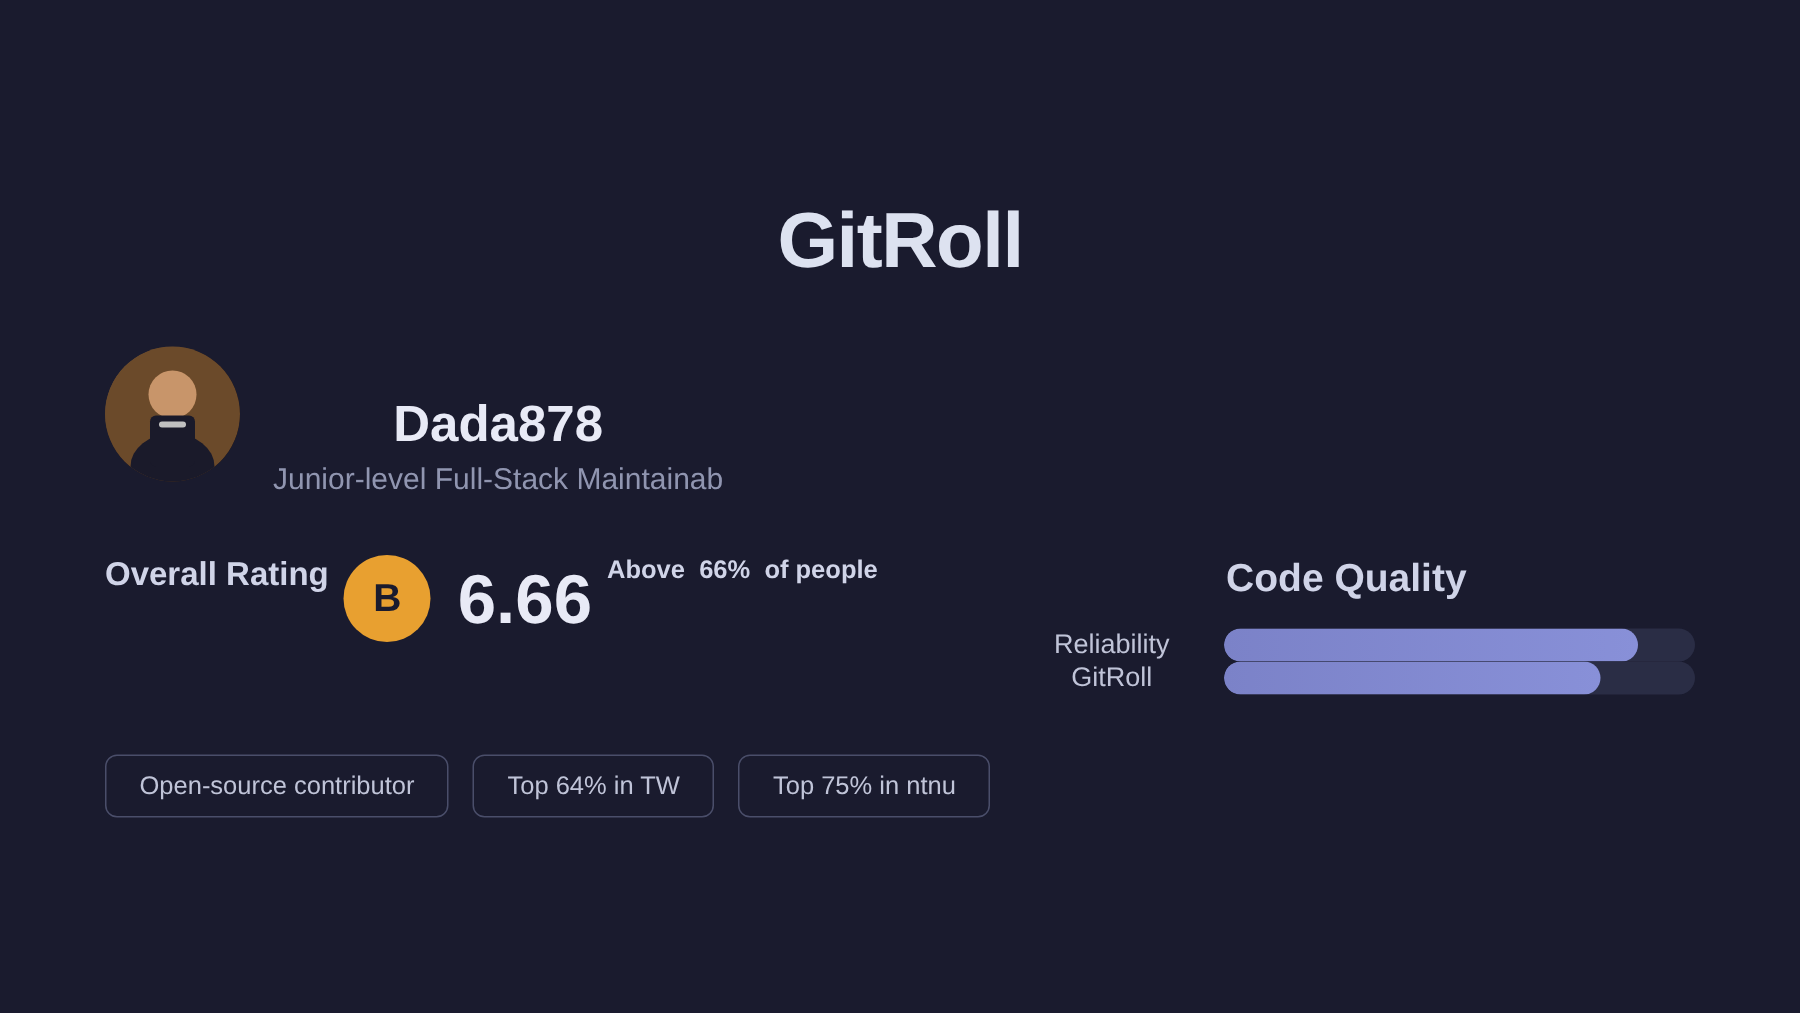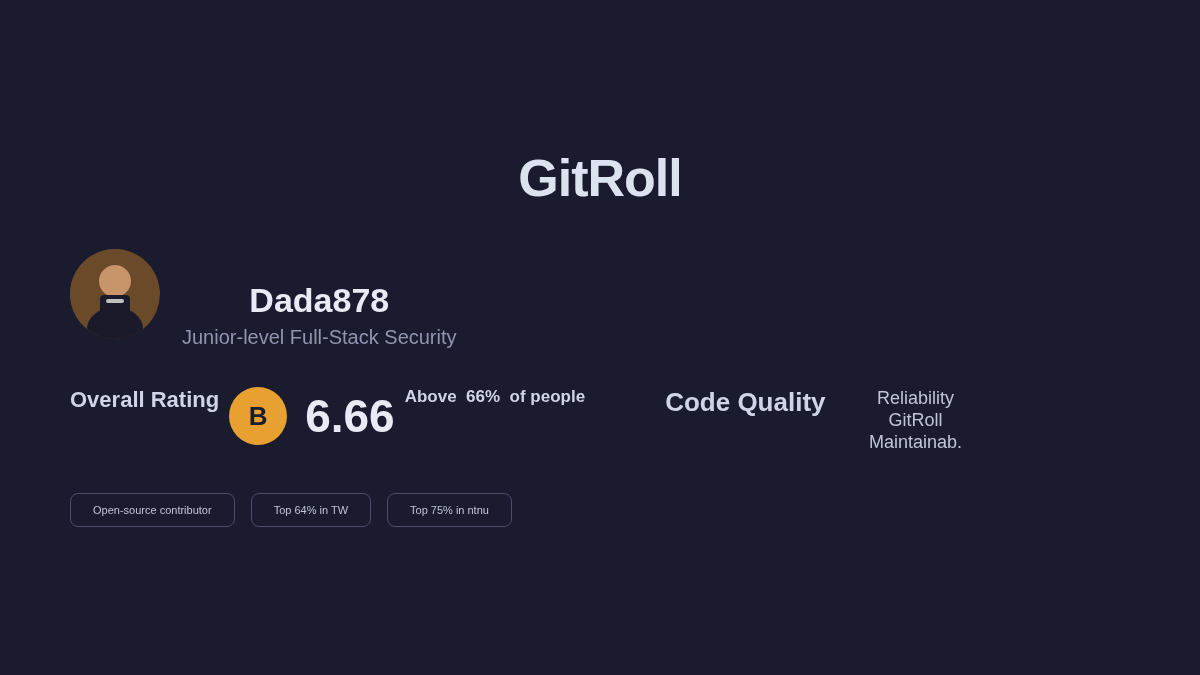--- a/index.html
+++ b/index.html
@@ -115,21 +115,21 @@
       color: #8085a0;
     }
 
     .percentile-text span {
       color: #d0d4e8;
       font-weight: 600;
     }
 
     .code-quality {
       display: flex;
-      flex-direction: row;
+      flex-direction: column;
       gap: 14px;
       flex: 1;
     }
 
     .quality-label {
       font-size: 26px;
       font-weight: 700;
       color: #d0d4e8;
       margin-bottom: 4px;
     }
@@ -167,21 +167,21 @@
       display: flex;
       gap: 16px;
       flex-wrap: wrap;
       margin-top: 8px;
     }
 
     .tag {
       padding: 10px 22px;
       border: 1.5px solid #4a4e6a;
       border-radius: 8px;
-      font-size: 11px;
+      font-size: 17px;
       color: #c0c4d8;
       background: transparent;
     }
   </style>
 </head>
 <body>
 
 <div class="card">
 
   <div class="app-title">GitRoll</div>
@@ -191,21 +191,21 @@
       <svg width="90" height="90" viewBox="0 0 90 90" xmlns="http://www.w3.org/2000/svg">
         <rect width="90" height="90" fill="#6b4a2a" rx="45"></rect>
         <circle cx="45" cy="32" r="16" fill="#c8956a"></circle>
         <ellipse cx="45" cy="80" rx="28" ry="22" fill="#1a1a2a"></ellipse>
         <rect x="30" y="46" width="30" height="34" rx="4" fill="#1a1a2a"></rect>
         <rect x="36" y="50" width="18" height="4" rx="2" fill="#c0c0c0"></rect>
       </svg>
     </div>
     <div class="user-info">
       <div class="username">Dada878</div>
-      <div class="user-role">Junior-level Full-Stack Security</div>
+      <div class="user-role">Junior-level Full-Stack Maintainab</div>
     </div>
   </div>
 
   <div class="metrics-section">
 
     <div class="overall-rating">
       <div class="rating-label">Overall Rating</div>
       <div class="rating-score">
         <div class="grade-badge">B</div>
         <div class="score-number">6.66</div>
@@ -225,26 +225,20 @@
       <div class="bar-track">
         <div class="bar-fill" style="width:88%"></div>
       </div>
     </div>
           <div class="metric-row">
       <div class="metric-name">GitRoll</div>
       <div class="bar-track">
         <div class="bar-fill" style="width:80%"></div>
       </div>
     </div>
-          <div class="metric-row">
-      <div class="metric-name">Maintainab.</div>
-      <div class="bar-track">
-        <div class="bar-fill" style="width:84%"></div>
-      </div>
-    </div>
         </div>
     </div>
 
   </div>
 
   <div class="tags-section" id="tags-section">
       <div class="tag">Open-source contributor</div>
       <div class="tag">Top 64% in TW</div>
       <div class="tag">Top 75% in ntnu</div>
     </div>

